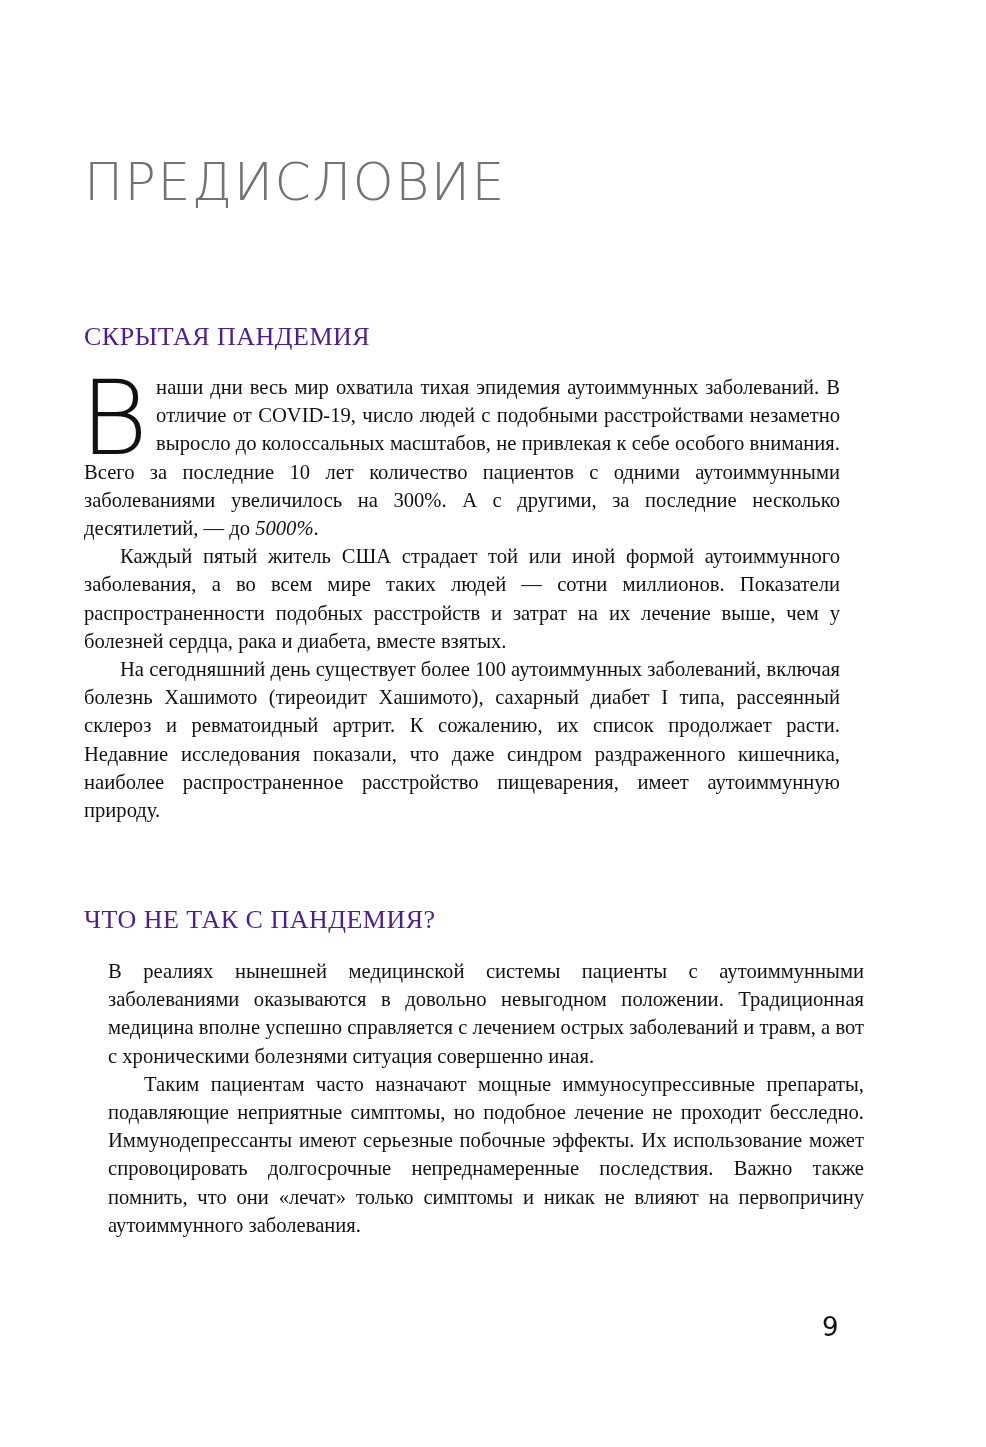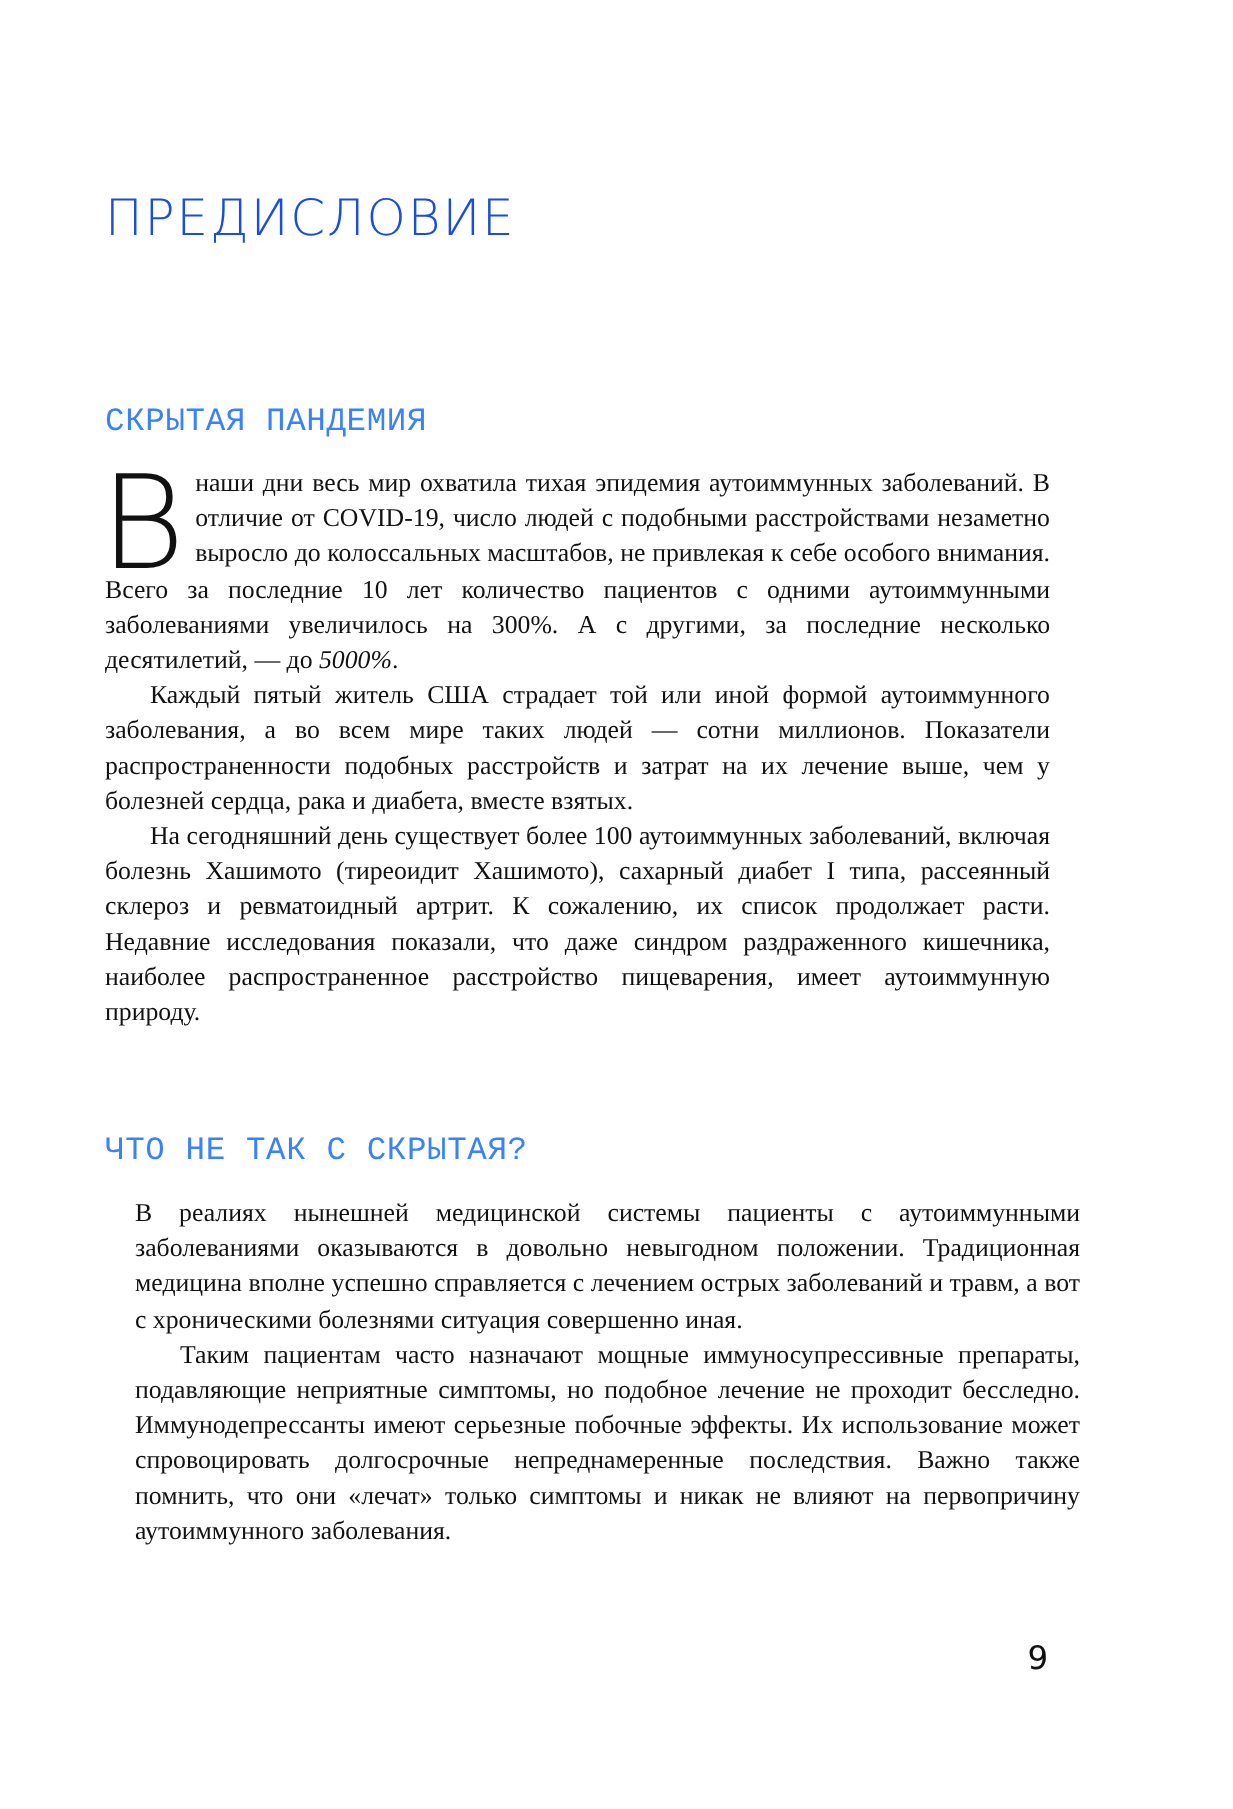--- a/index.html
+++ b/index.html
@@ -1,25 +1,25 @@
 <!DOCTYPE html>
 <html><head>
 <meta charset="utf-8">
 <style>
   html, body { margin: 0; padding: 0; background: #ffffff; }
   body { width: 986px; height: 1447px; position: relative; overflow: hidden; color: #111; }
   .page { position: absolute; left: 84px; top: 0; width: 756px; }
   .chapter-title {
     position: absolute; top: 152px; left: 0;
     font-family: "DejaVu Sans", sans-serif; font-weight: 300;
-    font-size: 40px; letter-spacing: 1.5px; margin: 0; color: #1d4ed8;
+    font-size: 52px; letter-spacing: 1.5px; margin: 0; color: #737373;
   }
   .section-title {
-    font-family: Liberation Mono, monospace; font-weight: normal;
-    font-size: 26px; letter-spacing: 0.5px; margin: 0; color: #3b82f6;
+    font-family: Liberation Serif, serif; font-weight: normal;
+    font-size: 26px; letter-spacing: 0.5px; margin: 0; color: #4c1d95;
   }
   .s1 { position: absolute; top: 322px; left: 0; }
   .s2 { position: absolute; top: 905px; left: 0; }
   .text {
     font-family: "Liberation Serif", serif; font-size: 20.6px; line-height: 28.2px;
     text-align: justify; hyphens: manual; margin: 0; color: #111;
   }
   .text p { margin: 0; text-indent: 36px; }
   .text p.noindent { text-indent: 0; }
   .block1 { position: absolute; top: 373px; left: 0; width: 756px; }
@@ -41,21 +41,21 @@
   <h1 class="chapter-title">ПРЕДИСЛОВИЕ</h1>
 
   <h2 class="section-title s1">СКРЫТАЯ ПАНДЕМИЯ</h2>
 
   <div class="text block1">
     <p class="noindent"><span class="dropcap">В</span><span> наши дни весь мир охватила тихая эпидемия аутоиммунных заболеваний. В отличие от COVID-19, число людей с подобными расстройствами незаметно выросло до колоссальных масштабов, не привлекая к себе особого внимания. Всего за последние 10 лет количество пациентов с одними аутоиммунными заболеваниями увеличилось на 300%. А с другими, за последние несколько десятилетий, — до </span><em>5000%</em><span>.</span></p>
     <p>Каждый пятый житель США страдает той или иной формой аутоиммунного заболевания, а во всем мире таких людей — сотни миллионов. Показатели распространенности подобных расстройств и затрат на их лечение выше, чем у болезней сердца, рака и диабета, вместе взятых.</p>
     <p>На сегодняшний день существует более 100 аутоиммунных заболеваний, включая болезнь Хашимото (тиреоидит Хашимото), сахарный диабет I типа, рассеянный склероз и ревматоидный артрит. К сожалению, их список продолжает расти. Недавние исследования показали, что даже синдром раздраженного кишечника, наиболее распространенное расстройство пищеварения, имеет аутоиммунную природу.</p>
   </div>
 
-  <h2 class="section-title s2">ЧТО НЕ ТАК С СКРЫТАЯ?</h2>
+  <h2 class="section-title s2">ЧТО НЕ ТАК С ПАНДЕМИЯ?</h2>
 
   <div class="text block2">
     <p class="noindent">В реалиях нынешней медицинской системы пациенты с аутоиммунными заболеваниями оказываются в довольно невыгодном положении. Традиционная медицина вполне успешно справляется с лечением острых заболеваний и травм, а вот с хроническими болезнями ситуация совершенно иная.</p>
     <p>Таким пациентам часто назначают мощные иммуносупрессивные препараты, подавляющие неприятные симптомы, но подобное лечение не проходит бесследно. Иммунодепрессанты имеют серьезные побочные эффекты. Их использование может спровоцировать долгосрочные непреднамеренные последствия. Важно также помнить, что они «лечат» только симптомы и никак не влияют на первопричину аутоиммунного заболевания.</p>
   </div>
 
   <div class="page-number">9</div>
 </div>
 
 </body></html>

